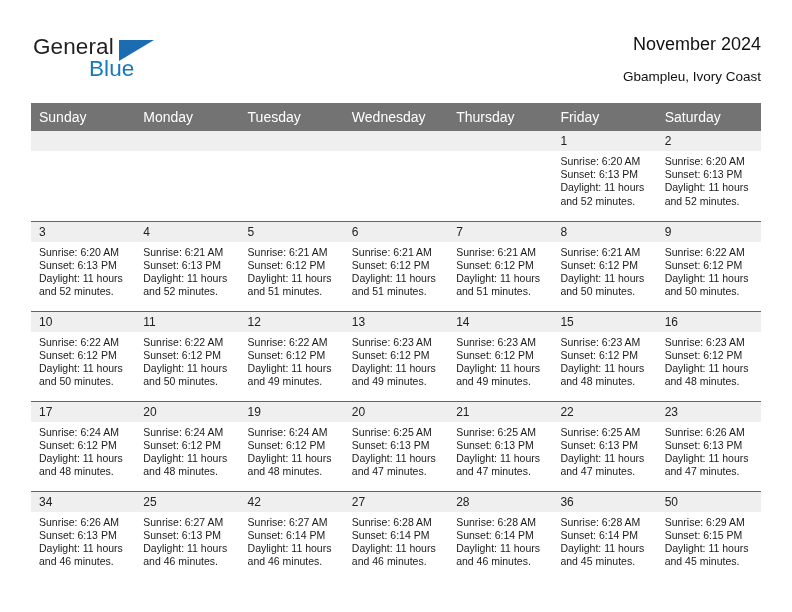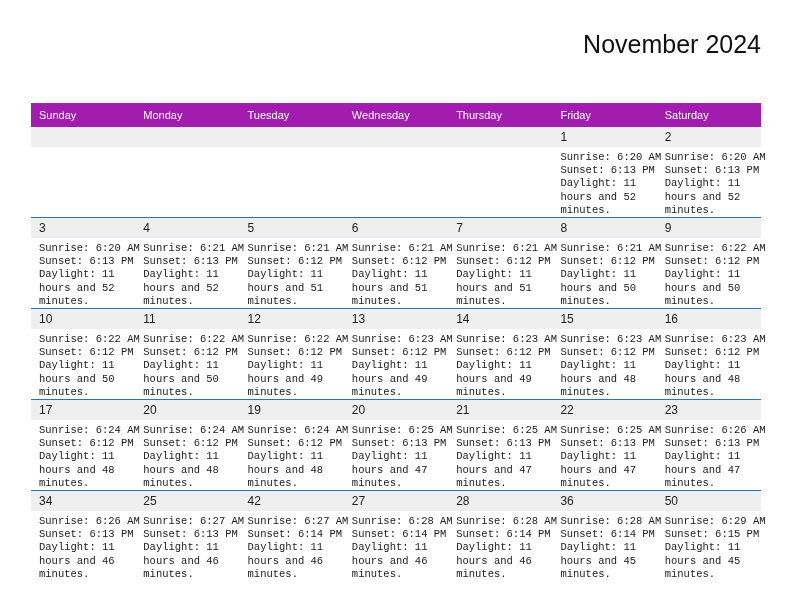--- a/index.html
+++ b/index.html
@@ -63,21 +63,21 @@
     border-left: 35px solid #1b6cb0;
     border-bottom: 21px solid transparent;
   }
   .title-wrap {
     position: absolute;
     right: 0;
     top: 0;
     text-align: right;
   }
   .cal-title {
-    font-size: 25px;
+    font-size: 18px;
     color: #111111;
     line-height: 33px;
     white-space: nowrap;
     font-weight: normal;
     margin: 0;
   }
   .cal-subtitle {
     font-size: 13.5px;
     color: #111111;
     line-height: 20px;
@@ -88,23 +88,23 @@
   
   .calendar {
     position: absolute;
     left: 31px;
     top: 103px;
     width: 730px;
     border-collapse: collapse;
     table-layout: fixed;
   }
   .calendar th {
-    background: #a21caf;
+    background: #737373;
     color: #ffffff;
-    font-size: 11px;
+    font-size: 14px;
     font-weight: normal;
     text-align: left;
     padding: 6px 0 6px 8px;
     height: 21px;
     box-sizing: border-box;
     border: none;
   }
   .week-row td {
     vertical-align: top;
     padding: 0;
@@ -127,39 +127,44 @@
     box-sizing: border-box;
   }
   .daynum.empty {
     color: transparent;
   }
   .cell-body {
     padding: 4px 8px 0 8px;
     font-size: 10.5px;
     line-height: 13.2px;
     color: #1a1a1a;
-    font-family: Liberation Mono, monospace;
   }
   .cell-body div {
     white-space: nowrap;
   }
   .cell-body .daylight {
     white-space: normal;
   }
 </style>
 </head>
 <body>
 
 <div class="page">
 
   <div class="header">
 
+    <div class="brand">
+      <span class="brand-general">General</span>
+      <span class="brand-triangle"></span>
+      <span class="brand-blue">Blue</span>
+    </div>
 
     <div class="title-wrap">
       <h1 class="cal-title">November 2024</h1>
+      <div class="cal-subtitle">Gbampleu, Ivory Coast</div>
     </div>
 
   </div>
 
   <table class="calendar">
     <thead>
       <tr id="weekday-row">
           <th>Sunday</th>
           <th>Monday</th>
           <th>Tuesday</th>

